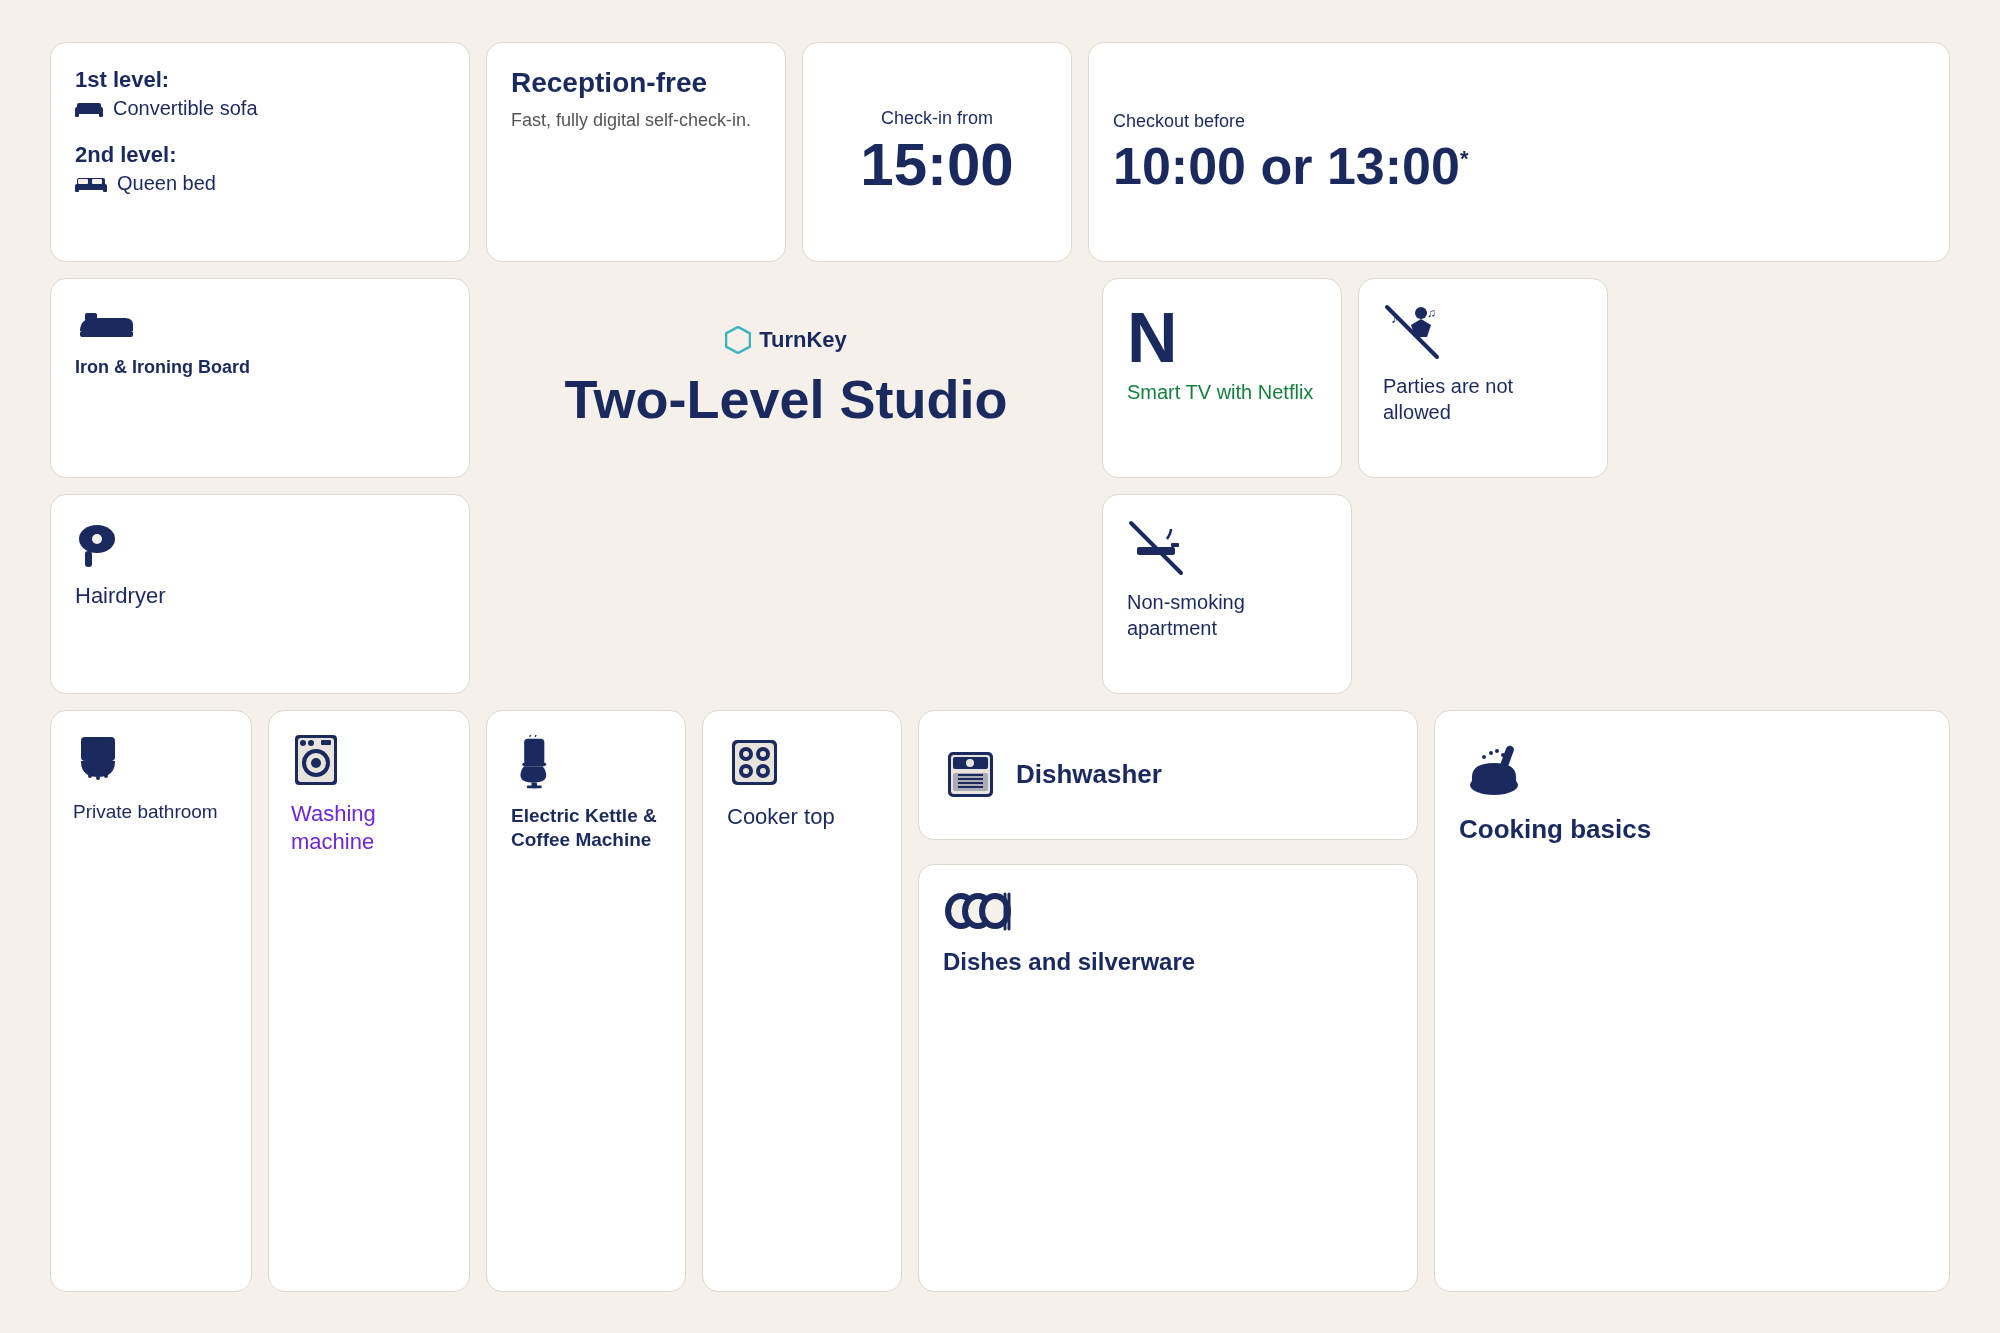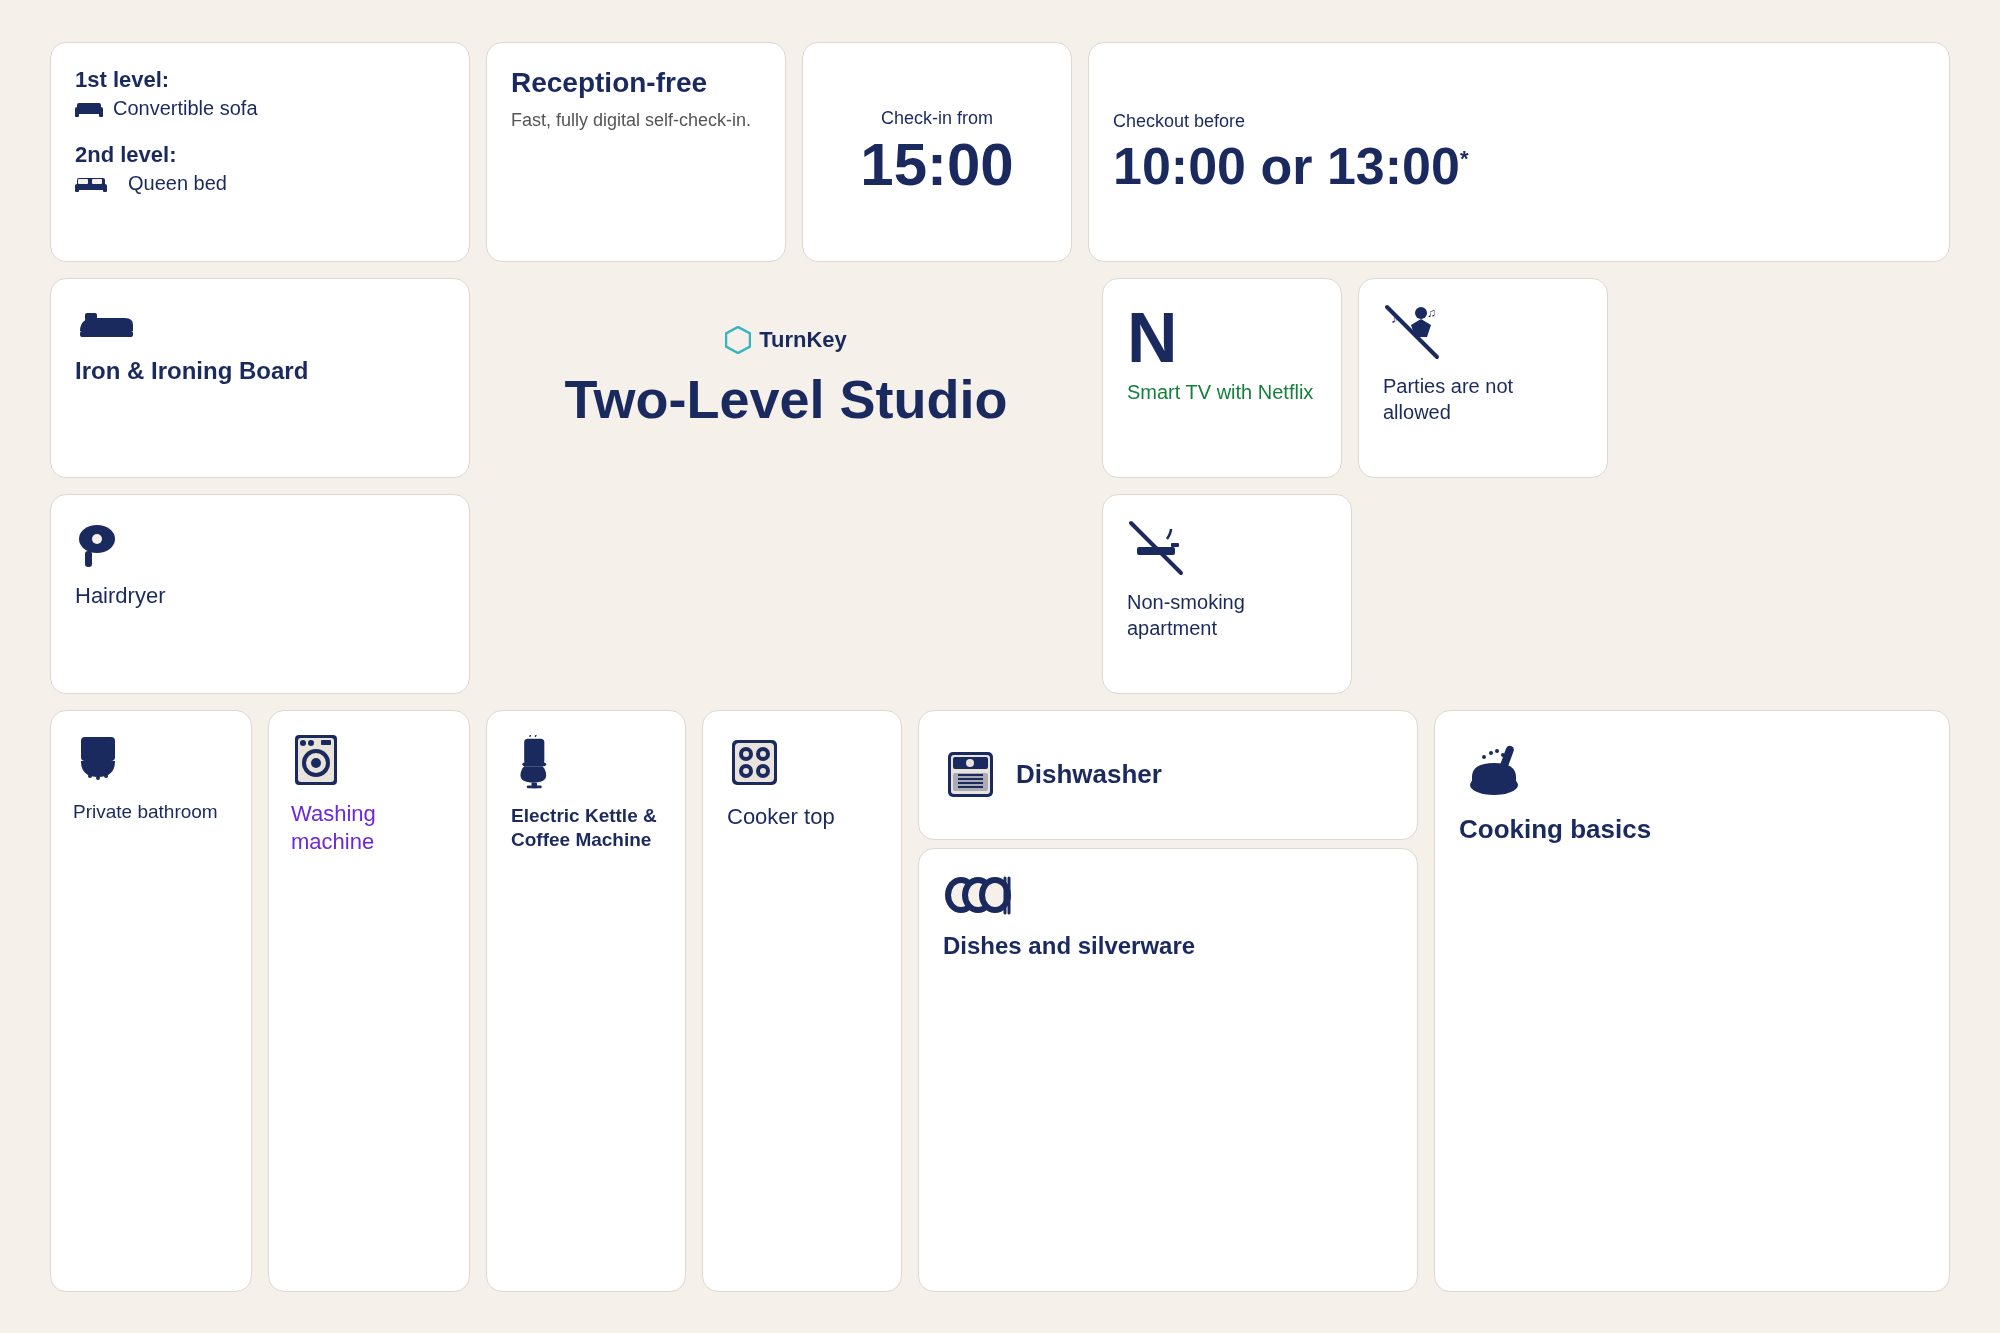--- a/index.html
+++ b/index.html
@@ -57,21 +57,21 @@
     .iron-box { flex: 0 0 420px; }
     .netflix-box { flex: 0 0 240px; }
     .parties-box { flex: 0 0 250px; }
 
     .hairdryer-box { flex: 0 0 420px; }
     .btm-col2 { flex: 0 0 195px; }
 
     .inner-pair { display: flex; flex-direction: row; gap: 16px; flex: 1; }
     .inner-half { flex: 1; background: #fff; border-radius: 16px; border: 1.5px solid #ddd8d0; padding: 22px 22px; display: flex; flex-direction: column; }
 
-    .dish-col { flex: 0 0 500px; display: flex; flex-direction: column; gap: 8px; }
+    .dish-col { flex: 0 0 500px; display: flex; flex-direction: column; gap: 24px; }
     .cook-box { flex: 1; }
   </style>
 </head>
 <body>
 
 <div class="pg">
 
   <div class="row r1">
 
     <div class="card2 beds-box">
@@ -82,21 +82,21 @@
             <rect x="0" y="8" width="28" height="7" rx="2"></rect>
             <rect x="2" y="4" width="24" height="6" rx="2"></rect>
             <rect x="0" y="13" width="4" height="5" rx="1"></rect>
             <rect x="24" y="13" width="4" height="5" rx="1"></rect>
           </svg>
           <span style="font-size:20px;color:#1a2a5e;">Convertible sofa</span>
         </div>
       </div>
       <div style="margin-top:12px;">
         <div style="font-size:22px; font-weight:700; color:#1a2a5e;">2nd level:</div>
-        <div style="display:flex;align-items:center;gap:21px;margin-top:4px;">
+        <div style="display:flex;align-items:center;gap:10px;margin-top:4px;">
           <svg width="32" height="18" viewBox="0 0 32 18" fill="#1a2a5e">
             <rect x="0" y="10" width="32" height="6" rx="2"></rect>
             <rect x="2" y="4" width="28" height="8" rx="2"></rect>
             <rect x="0" y="14" width="4" height="4" rx="1"></rect>
             <rect x="28" y="14" width="4" height="4" rx="1"></rect>
             <rect x="3" y="5" width="10" height="5" rx="1" fill="#f5f0ea"></rect>
             <rect x="17" y="5" width="10" height="5" rx="1" fill="#f5f0ea"></rect>
           </svg>
           <span style="font-size:20px;color:#1a2a5e;">Queen bed</span>
         </div>
@@ -124,21 +124,21 @@
   <div class="row r2">
 
     <div class="card2 iron-box">
       <div style="margin-bottom:10px;">
         <svg width="60" height="40" viewBox="0 0 60 40" fill="#1a2a5e">
           <path d="M5 28 Q5 15 20 15 L50 15 Q58 15 58 22 L58 28 Z"></path>
           <rect x="5" y="28" width="53" height="6" rx="2"></rect>
           <rect x="10" y="10" width="12" height="8" rx="2"></rect>
         </svg>
       </div>
-      <div style="font-size:24px;font-weight:600;color:#1a2a5e;">Iron &amp; Ironing Board</div>
+      <div style="font-size:18px;font-weight:600;color:#1a2a5e;">Iron &amp; Ironing Board</div>
     </div>
 
     <div class="center-box" style="flex: 0 0 600px; grid-row: span 2;">
       <div class="brand-sm">
 
         <svg width="26" height="28" viewBox="0 0 26 28">
           <polygon points="13,1 25,7.5 25,20.5 13,27 1,20.5 1,7.5" fill="none" stroke="#3ab5c0" stroke-width="2.5"></polygon>
         </svg>
         <span style="font-size:22px;font-weight:700;color:#1a2a5e;">TurnKey</span>
       </div>

